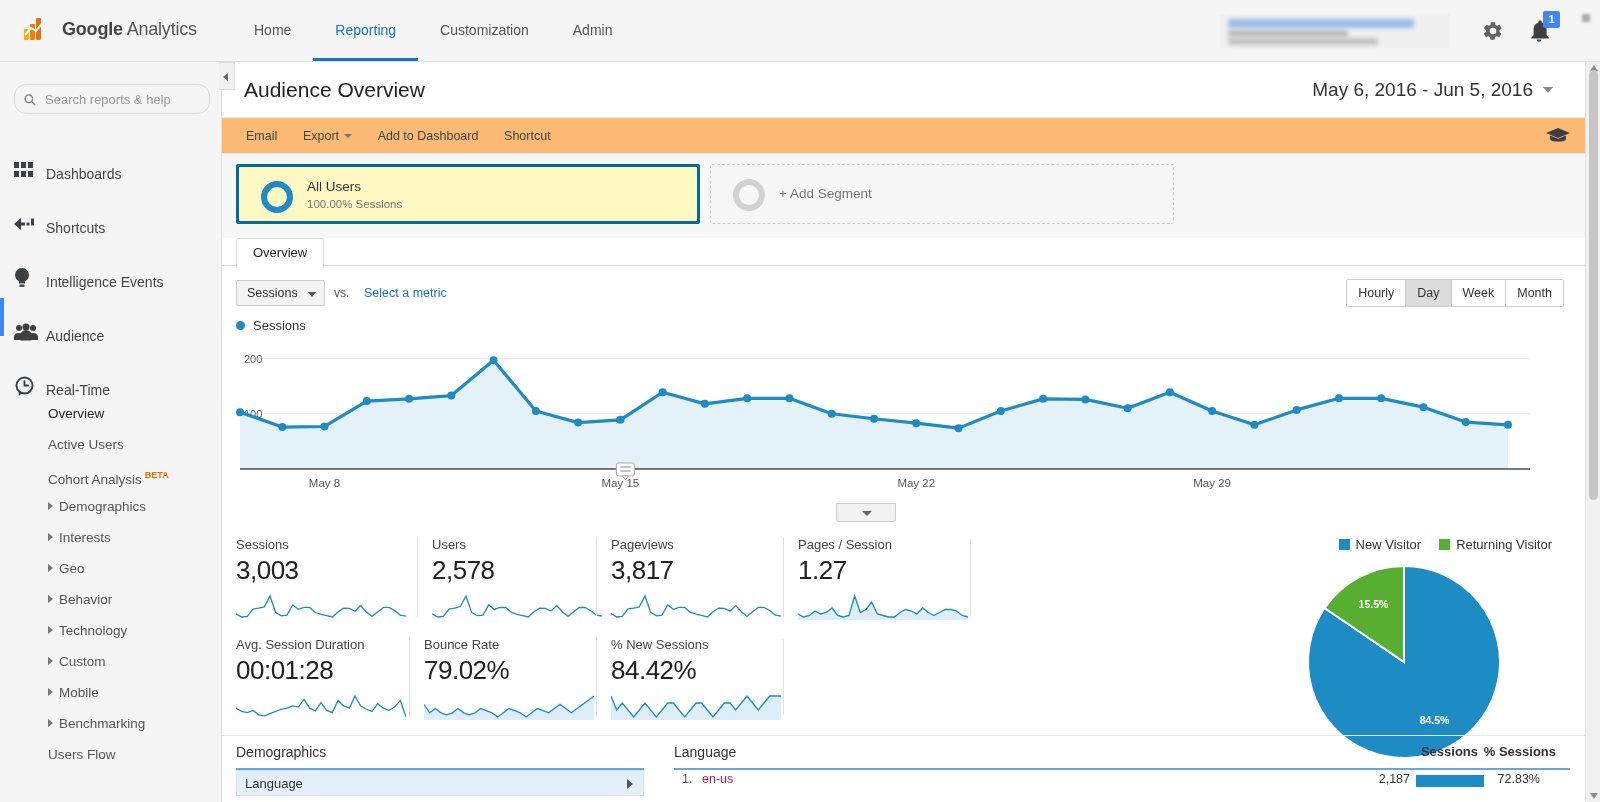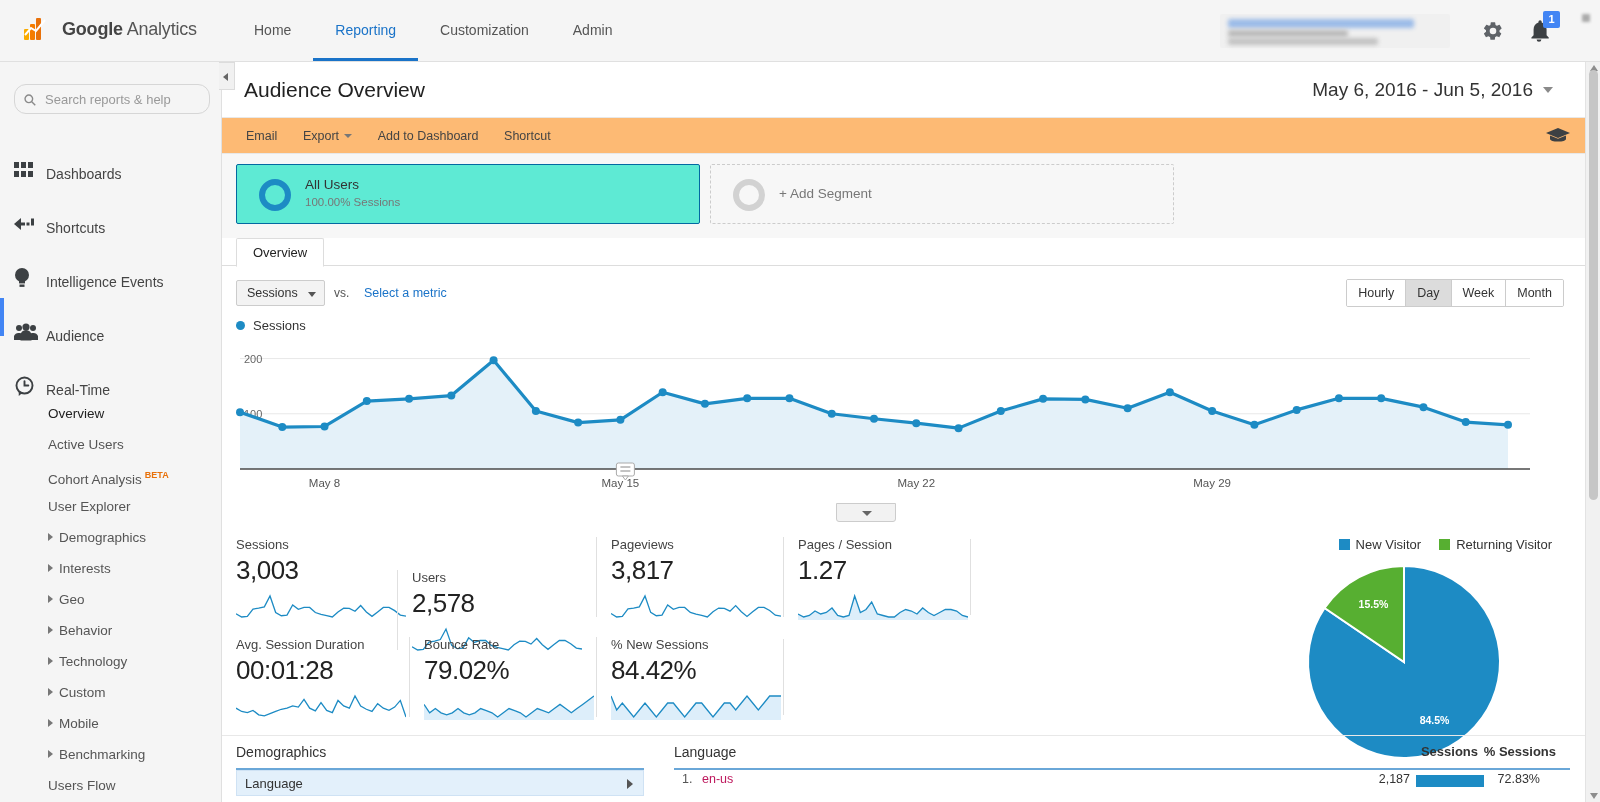--- a/index.html
+++ b/index.html
@@ -114,22 +114,22 @@
   .toolbar .tb:first-child { margin-left:13px; }
   .toolbar .tb .cc {
     display:inline-block; width:0;height:0; margin-left:5px;
     border-top:4px solid #777; border-left:4px solid transparent; border-right:4px solid transparent;
     vertical-align:2px;
   }
   .acadcap { position:absolute; right:30px; top:9px; cursor:pointer; }
 
   .segbar { position:relative; height:84px; background:#f7f7f7; padding:8px 14px 0 14px; }
   .seg {
-    position:absolute; top:10px; height:60px; background:#5eead4;
-    border:1px solid #0369a1; border-radius:2px; cursor:pointer;
+    position:absolute; top:10px; height:60px; background:#fef9c3;
+    border:3px solid #0369a1; border-radius:2px; cursor:pointer;
   }
   .seg-all { left:14px; width:464px; }
   .seg-add { left:488px; width:464px; background:#f7f7f7; border:1px dashed #ccc; }
   .donut { position:absolute; left:22px; top:14px; width:32px; height:32px; border-radius:50%;
            border:6px solid #1d8bc4; }
   .donut.gray { border-color:#d2d2d2; }
   .seg-name { position:absolute; left:68px; top:12px; font-size:13.5px; color:#333; }
   .seg-sub  { position:absolute; left:68px; top:31px; font-size:11.5px; color:#777; }
   .seg-addlbl { position:absolute; left:68px; top:21px; font-size:13.5px; color:#777; }
 
@@ -328,21 +328,20 @@
           <path d="M5,16 L5,21 L9.5,17" fill="#3c4043" stroke="none"></path>
         </svg>
       </span>
       <span>Real-Time</span>
     </div>
 
     <div class="subnav">
       <div class="sub cur"><span>Overview</span></div>
       <div class="sub"><span>Active Users</span></div>
       <div class="sub"><span>Cohort Analysis</span><span class="beta">BETA</span></div>
-      <div class="sub"><span>User Explorer</span></div>
       <div class="sub"><i class="tri"></i><span>Demographics</span></div>
       <div class="sub"><i class="tri"></i><span>Interests</span></div>
       <div class="sub"><i class="tri"></i><span>Geo</span></div>
       <div class="sub"><i class="tri"></i><span>Behavior</span></div>
       <div class="sub"><i class="tri"></i><span>Technology</span></div>
       <div class="sub"><i class="tri"></i><span>Custom</span></div>
       <div class="sub"><i class="tri"></i><span>Mobile</span></div>
       <div class="sub"><i class="tri"></i><span>Benchmarking</span></div>
       <div class="sub"><span>Users Flow</span></div>
     </div>
@@ -468,21 +467,21 @@
   </div>
 
   <div class="cards">
     <div class="card" style="left:0px;top:0px;">
       <div class="lbl">Sessions</div>
       <div class="val">3,003</div>
       <svg class="spark" width="170" height="30" style="margin-top:4px;">
           <path d="M0,23.818181818181817 L5.666666666666667,27 L11.333333333333334,26.363636363636363 L17,19.045454545454547 L22.666666666666668,18.09090909090909 L28.333333333333332,16.81818181818182 L34,6 L39.666666666666664,22.545454545454547 L45.333333333333336,25.727272727272727 L51,25.09090909090909 L56.666666666666664,14.909090909090908 L62.333333333333336,19.363636363636363 L68,17.454545454545453 L73.66666666666667,17.454545454545453 L79.33333333333333,22.545454545454547 L85,24.454545454545453 L90.66666666666667,25.727272727272727 L96.33333333333333,27 L102,21.90909090909091 L107.66666666666667,18.09090909090909 L113.33333333333333,18.409090909090907 L119,21.272727272727273 L124.66666666666667,15.545454545454547 L130.33333333333334,21.90909090909091 L136,26.363636363636363 L141.66666666666666,21.90909090909091 L147.33333333333334,17.454545454545453 L153,17.454545454545453 L158.66666666666666,20.636363636363637 L164.33333333333334,25.09090909090909 L170,26.045454545454547" fill="none" stroke="#1d8bc4" stroke-width="1.3"></path>
         </svg>
     </div>
-    <div class="card brd" style="left:175px;top:0px;margin-top:33px;">
+    <div class="card brd" style="left:195px;top:0px;">
       <div class="lbl">Users</div>
       <div class="val">2,578</div>
       <svg class="spark" width="170" height="30" style="margin-top:4px;">
           <path d="M0,23.71875 L5.666666666666667,27 L11.333333333333334,26.34375 L17,19.125 L22.666666666666668,18.140625 L28.333333333333332,16.5 L34,6 L39.666666666666664,22.40625 L45.333333333333336,25.6875 L51,25.03125 L56.666666666666664,14.859375 L62.333333333333336,19.453125 L68,17.484375 L73.66666666666667,17.484375 L79.33333333333333,22.40625 L85,24.375 L90.66666666666667,25.6875 L96.33333333333333,27 L102,21.75 L107.66666666666667,18.140625 L113.33333333333333,18.46875 L119,21.09375 L124.66666666666667,15.515625 L130.33333333333334,21.75 L136,26.34375 L141.66666666666666,21.75 L147.33333333333334,17.484375 L153,17.484375 L158.66666666666666,20.765625 L164.33333333333334,25.03125 L170,26.015625" fill="none" stroke="#1d8bc4" stroke-width="1.3"></path>
         </svg>
     </div>
     <div class="card brd" style="left:374px;top:0px;">
       <div class="lbl">Pageviews</div>
       <div class="val">3,817</div>
       <svg class="spark" width="170" height="30" style="margin-top:4px;">

